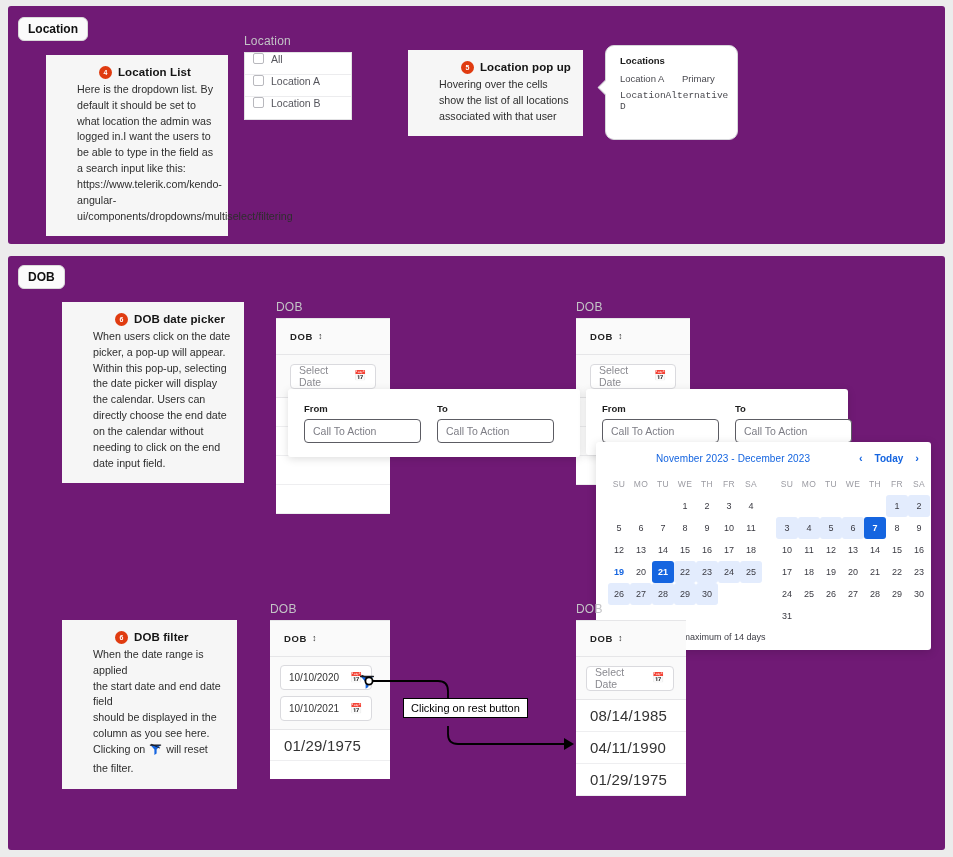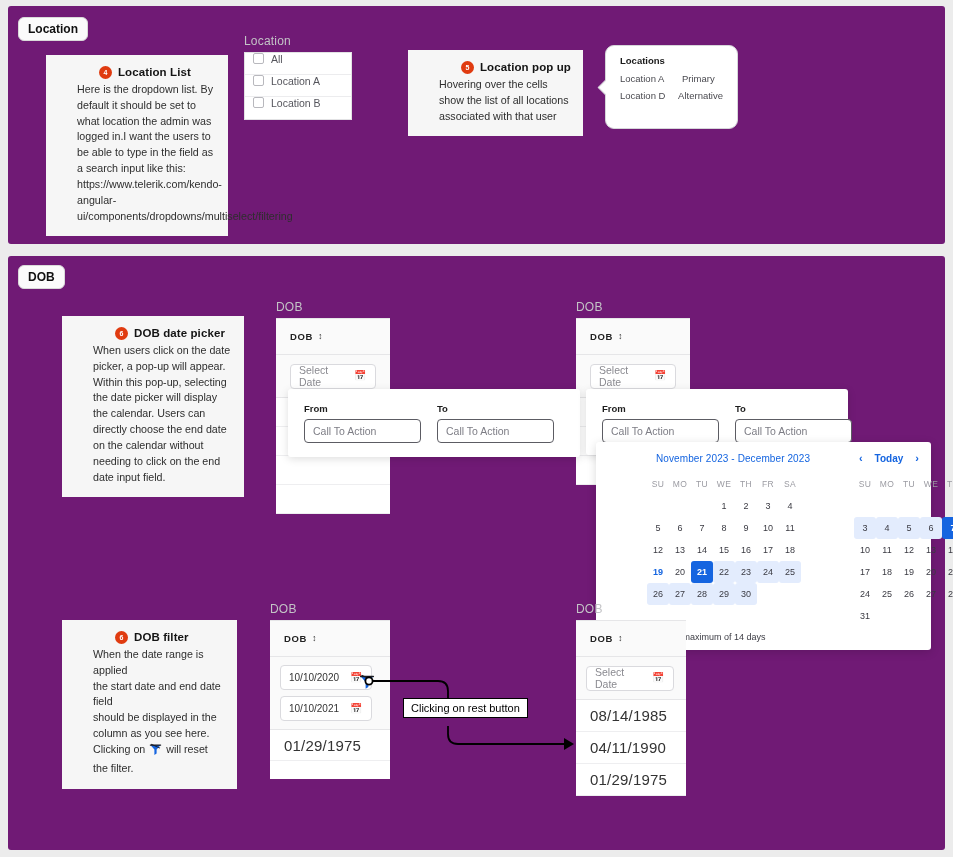--- a/index.html
+++ b/index.html
@@ -170,21 +170,21 @@
     position: absolute;
     left: -6px; top: 36px;
     width: 11px; height: 11px;
     background: #fff;
     border-left: 1px solid #d6d6da;
     border-bottom: 1px solid #d6d6da;
     transform: rotate(45deg);
   }
   .loc-pop-title { font-weight: bold; font-size: 9.5px; color: #1b1b1b; margin-bottom: 7px; }
   .loc-pop-row { display: flex; font-size: 9.5px; color: #4a4a50; margin-bottom: 6px; }
-  .loc-pop-row:last-child { margin-bottom: 16px; }
+  .loc-pop-row:last-child { margin-bottom: 16px; font-family: Liberation Mono, monospace; }
   .loc-pop-row .lp-name { width: 62px; }
 
   
   .dr-pop {
     position: absolute;
     background: #fff;
     border-radius: 3px;
     box-shadow: 0 2px 9px rgba(0,0,0,.13);
     padding: 14px 16px 14px 16px;
   }
@@ -221,21 +221,21 @@
   }
   .cal-head {
     display: flex; align-items: center; justify-content: space-between;
     margin-bottom: 9px;
   }
   .cal-range-title { font-size: 10px; font-weight: normal; color: #1565e0; letter-spacing: .1px; margin-left: 48px; }
   .cal-nav { display: flex; align-items: center; gap: 12px; color: #1565e0; font-size: 10px; font-weight: bold; }
   .cal-nav .chev { font-size: 11px; }
   .cal-months { display: flex; gap: 14px; }
   .cal-month { }
-  .cal-grid { display: grid; grid-template-columns: repeat(7, 22px); grid-auto-rows: 22px; margin-left: 39px; }
+  .cal-grid { display: grid; grid-template-columns: repeat(7, 22px); grid-auto-rows: 22px; }
   .cal-dow {
     font-size: 8.5px; color: #9b9ba2; text-align: center;
     line-height: 22px; letter-spacing: .3px;
   }
   .cal-day {
     font-size: 9px; color: #3a3a42; text-align: center;
     line-height: 22px; border-radius: 3px;
   }
   .cal-day.empty { color: transparent; }
   .cal-day.inrange { background: #e3ecfd; }
@@ -316,21 +316,21 @@
       <span class="lp-name">Location D</span>
       <span>Alternative</span>
     </div>
   </div>
 </div>
 
 <div class="panel" id="panel-dob">
 
   <div class="section-tag" style="left:10px; top:9px;">DOB</div>
 
-  <div class="note" style="left:54px; top:60px; width:182px;">
+  <div class="note" style="left:54px; top:46px; width:182px;">
     <div class="note-head">
       <div class="badge">6</div>
       <div class="note-title">DOB date picker</div>
     </div>
     <div class="note-body">When users click on the date picker, a pop-up will appear. Within this pop-up, selecting the date picker will display the calendar. Users can directly choose the end date on the calendar without needing to click on the end date input field.</div>
   </div>
 
   <div class="col-label" style="left:268px; top:44px;">DOB</div>
   <div class="mock-table" style="left:268px; top:62px; width:114px;">
     <div class="mt-head" style="height:36px;">

